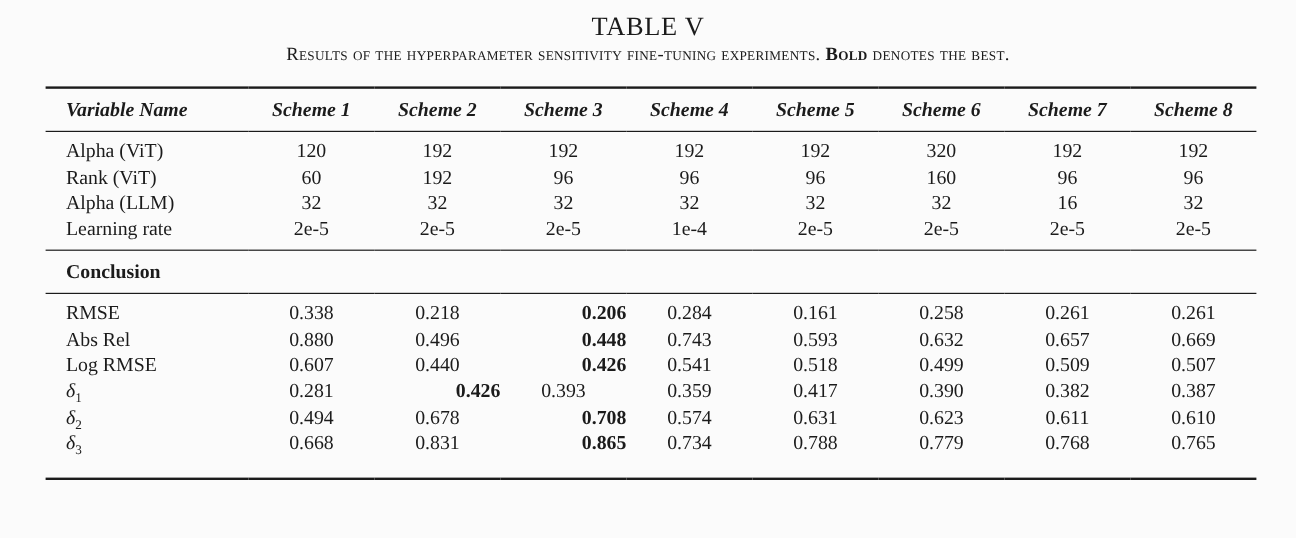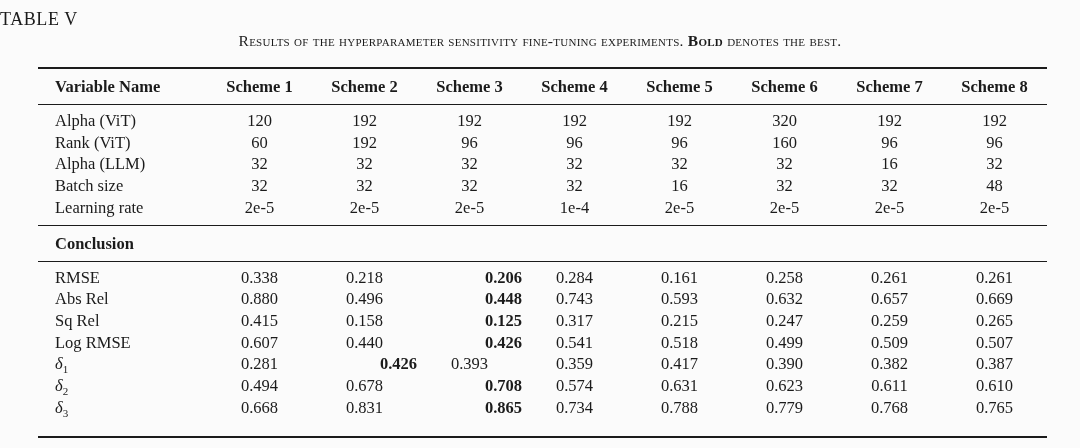--- a/index.html
+++ b/index.html
@@ -7,23 +7,23 @@
     padding: 0;
     width: 1080px;
     height: 448px;
     background: #fbfbfb;
     color: #1b1b1b;
     font-family: "Liberation Serif", "DejaVu Serif", serif;
     overflow: hidden;
   }
   .page { width: 1080px; height: 448px; position: relative; }
   .title {
-    text-align: left;
+    text-align: center;
     padding-top: 9px;
-    font-size: 18px;
+    font-size: 22px;
     letter-spacing: 0.6px;
   }
   .caption {
     text-align: center;
     margin-top: 2px;
     font-variant: small-caps;
     font-size: 15.5px;
     letter-spacing: 0.25px;
   }
   .caption .bold-part { font-weight: bold; }
@@ -32,21 +32,21 @@
     table-layout: fixed;
     width: 1009px;
     margin: 17px 0 0 38px;
     border-top: 2.5px solid #1b1b1b;
     border-bottom: 2.5px solid #1b1b1b;
     font-size: 16.5px;
   }
   th, td { padding: 0; vertical-align: middle; }
   .label-col { width: 152px; text-align: left; padding-left: 17px; }
   .num-col { text-align: center; }
-  thead tr { border-bottom: 1.5px solid #1b1b1b; }
+  thead tr { border-bottom: 1.5px solid #1b1b1b; font-style: italic; }
   thead th {
     font-weight: bold;
     font-size: 16.5px;
     padding-top: 8px;
     padding-bottom: 7px;
     white-space: nowrap;
   }
   tbody.params td, tbody.results td { height: 21.7px; line-height: 21.7px; }
   tbody.params tr:first-child td { padding-top: 5px; }
   tbody.params tr:last-child td { padding-bottom: 6px; }
@@ -114,31 +114,20 @@
           <td class="num-col">32</td>
           <td class="num-col">32</td>
           <td class="num-col">32</td>
           <td class="num-col">32</td>
           <td class="num-col">32</td>
           <td class="num-col">32</td>
           <td class="num-col">16</td>
           <td class="num-col">32</td>
         </tr>
         <tr>
-          <td class="label-col">Batch size</td>
-          <td class="num-col">32</td>
-          <td class="num-col">32</td>
-          <td class="num-col">32</td>
-          <td class="num-col">32</td>
-          <td class="num-col">16</td>
-          <td class="num-col">32</td>
-          <td class="num-col">32</td>
-          <td class="num-col">48</td>
-        </tr>
-        <tr>
           <td class="label-col">Learning rate</td>
           <td class="num-col">2e-5</td>
           <td class="num-col">2e-5</td>
           <td class="num-col">2e-5</td>
           <td class="num-col">1e-4</td>
           <td class="num-col">2e-5</td>
           <td class="num-col">2e-5</td>
           <td class="num-col">2e-5</td>
           <td class="num-col">2e-5</td>
         </tr>
@@ -165,31 +154,20 @@
           <td class="num-col">0.880</td>
           <td class="num-col">0.496</td>
           <td class="num-col best">0.448</td>
           <td class="num-col">0.743</td>
           <td class="num-col">0.593</td>
           <td class="num-col">0.632</td>
           <td class="num-col">0.657</td>
           <td class="num-col">0.669</td>
         </tr>
         <tr>
-          <td class="label-col">Sq Rel</td>
-          <td class="num-col">0.415</td>
-          <td class="num-col">0.158</td>
-          <td class="num-col best">0.125</td>
-          <td class="num-col">0.317</td>
-          <td class="num-col">0.215</td>
-          <td class="num-col">0.247</td>
-          <td class="num-col">0.259</td>
-          <td class="num-col">0.265</td>
-        </tr>
-        <tr>
           <td class="label-col">Log RMSE</td>
           <td class="num-col">0.607</td>
           <td class="num-col">0.440</td>
           <td class="num-col best">0.426</td>
           <td class="num-col">0.541</td>
           <td class="num-col">0.518</td>
           <td class="num-col">0.499</td>
           <td class="num-col">0.509</td>
           <td class="num-col">0.507</td>
         </tr>

